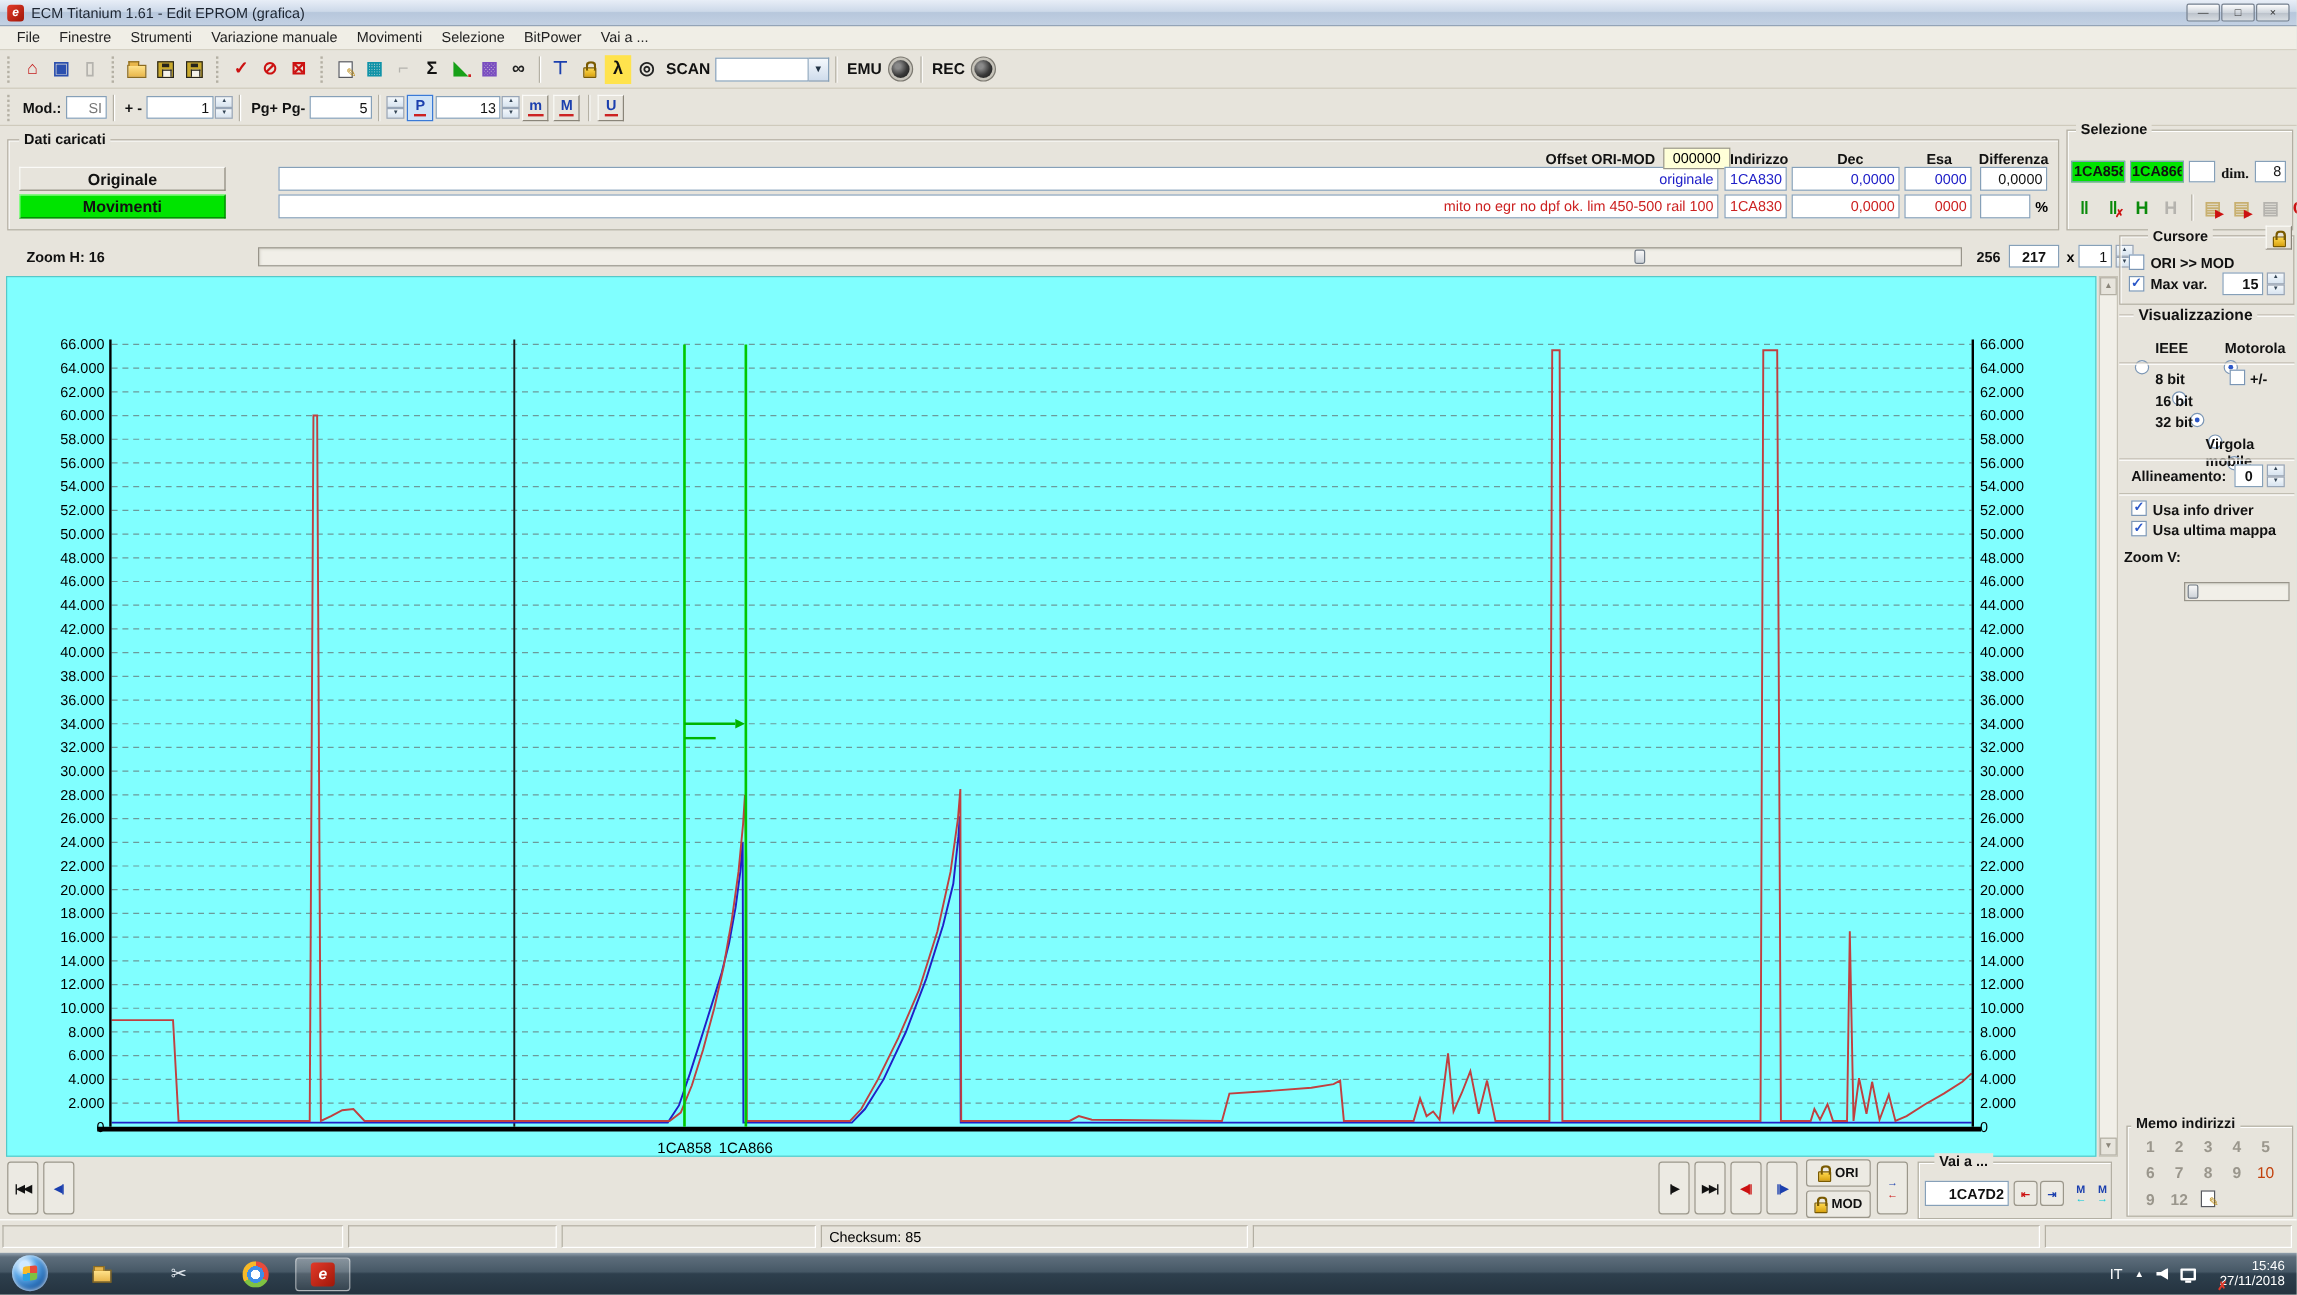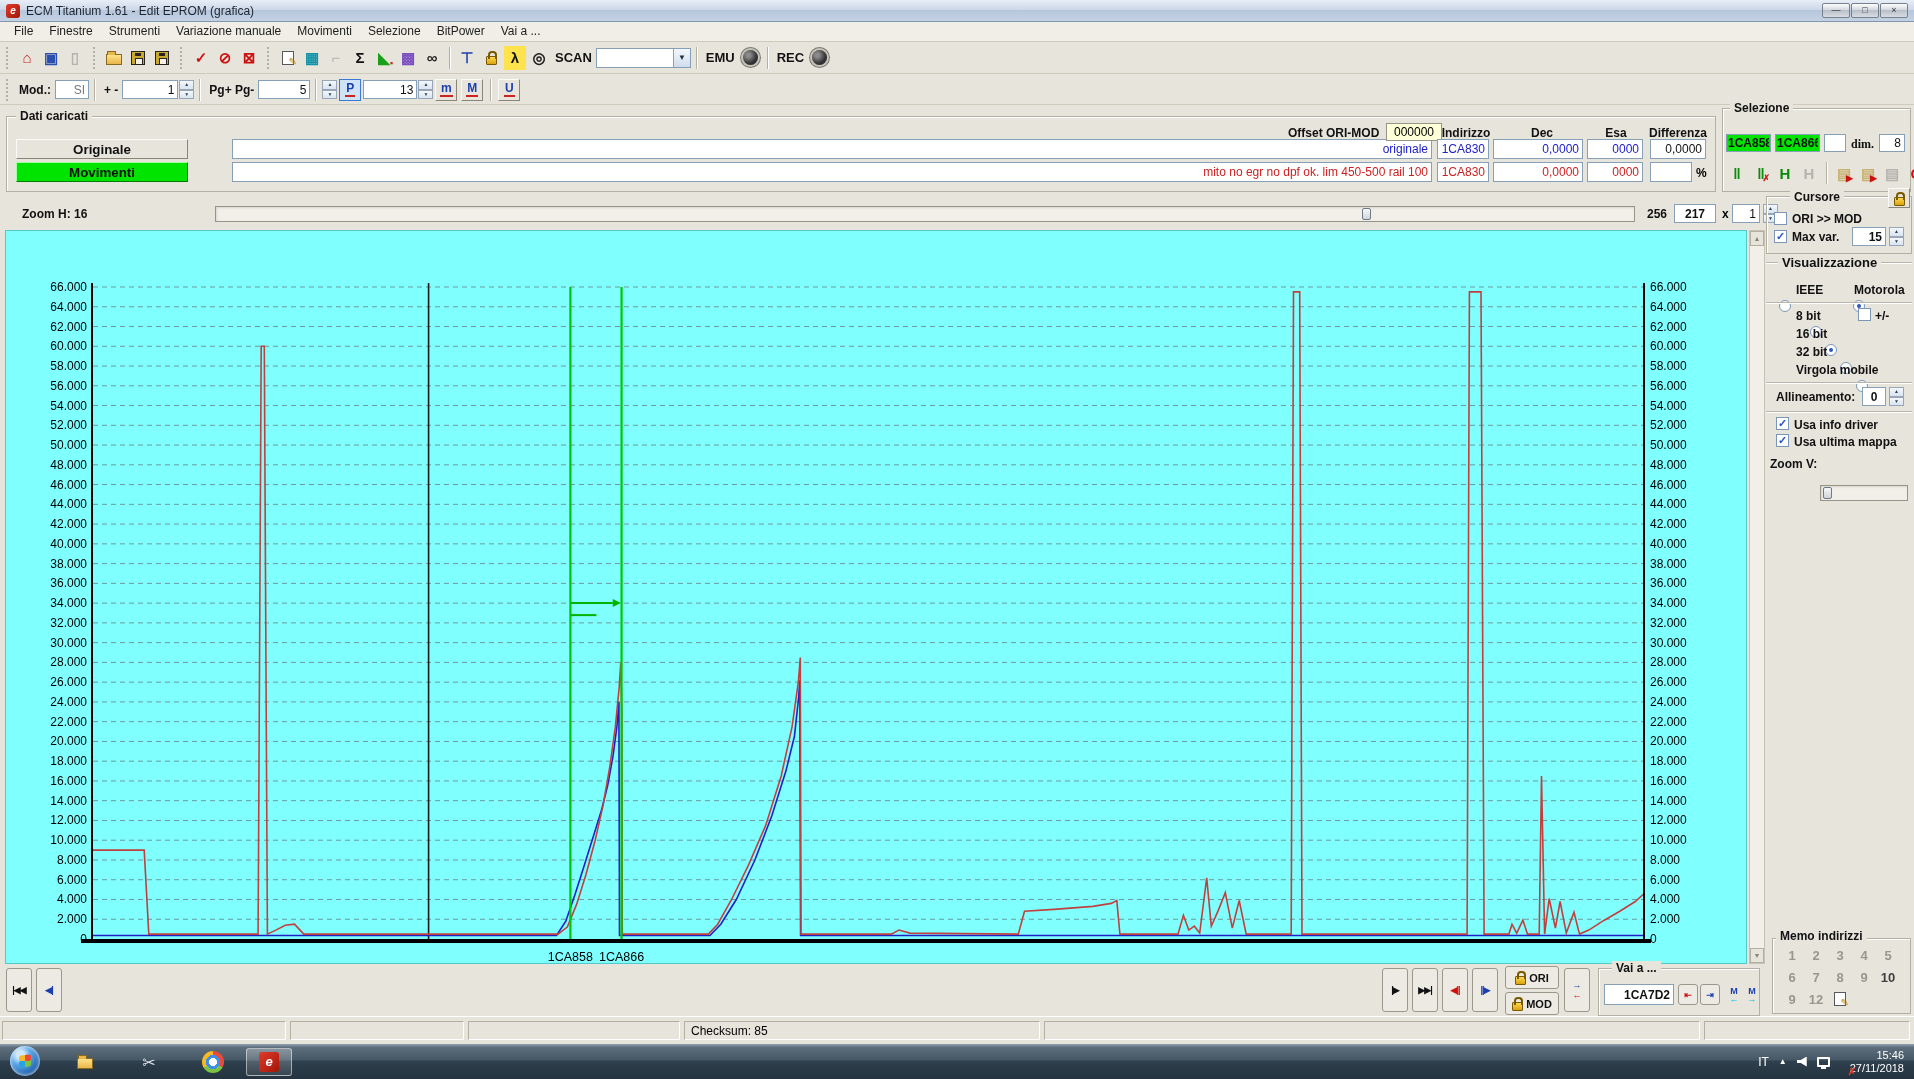--- a/index.html
+++ b/index.html
@@ -501,21 +501,21 @@
   <div class="abs hr-etch" style="left:1766px;top:302px;width:146px;"></div>
   <span class="abs radio" style="left:1779px;top:309px;"></span>
   <span class="abs rp-label" style="left:1796px;top:309px;">8 bit</span>
   <span class="abs check" style="left:1858px;top:308px;"></span>
   <span class="abs rp-label" style="left:1875px;top:309px;">+/-</span>
   <span class="abs radio on" style="left:1779px;top:327px;"></span>
   <span class="abs rp-label" style="left:1796px;top:327px;">16 bit</span>
   <span class="abs radio" style="left:1779px;top:345px;"></span>
   <span class="abs rp-label" style="left:1796px;top:345px;">32 bit</span>
   <span class="abs radio" style="left:1779px;top:363px;"></span>
-  <span class="abs rp-label" style="left:1796px;top:363px;">Virgola mobile</span>
+  <span class="abs rp-label" style="left:1838px;top:363px;">Virgola mobile</span>
   <div class="abs hr-etch" style="left:1766px;top:382px;width:146px;"></div>
   <span class="abs rp-label" style="left:1776px;top:390px;">Allineamento:</span>
   <input class="abs field" style="left: 1862px; top: 387px; width: 24px; height: 19px; text-align: center; font-weight: bold;" value="0">
   <span class="abs spin" style="left:1888px;top:387px;">
       <span>▲</span>
       <span>▼</span>
     </span>
   <div class="abs hr-etch" style="left:1766px;top:411px;width:146px;"></div>
   <span class="abs check" style="left:1776px;top:417px;">✓</span>
   <span class="abs rp-label" style="left:1794px;top:418px;">Usa info driver</span>
@@ -581,21 +581,21 @@
   <div class="abs" id="memo-grid" style="left:1780px;top:948px;width:124px;display:flex;flex-wrap:wrap;">
       <span style="width: 24px; height: 22px; color: rgb(154, 150, 140); font-weight: bold; font-size: 13px; text-align: center;">1</span>
       <span style="width: 24px; height: 22px; color: rgb(154, 150, 140); font-weight: bold; font-size: 13px; text-align: center;">2</span>
       <span style="width: 24px; height: 22px; color: rgb(154, 150, 140); font-weight: bold; font-size: 13px; text-align: center;">3</span>
       <span style="width: 24px; height: 22px; color: rgb(154, 150, 140); font-weight: bold; font-size: 13px; text-align: center;">4</span>
       <span style="width: 24px; height: 22px; color: rgb(154, 150, 140); font-weight: bold; font-size: 13px; text-align: center;">5</span>
       <span style="width: 24px; height: 22px; color: rgb(154, 150, 140); font-weight: bold; font-size: 13px; text-align: center;">6</span>
       <span style="width: 24px; height: 22px; color: rgb(154, 150, 140); font-weight: bold; font-size: 13px; text-align: center;">7</span>
       <span style="width: 24px; height: 22px; color: rgb(154, 150, 140); font-weight: bold; font-size: 13px; text-align: center;">8</span>
       <span style="width: 24px; height: 22px; color: rgb(154, 150, 140); font-weight: bold; font-size: 13px; text-align: center;">9</span>
-      <span style="width: 24px; height: 22px; color: #404040; font-weight: bold; font-size: 13px; text-align: center;">10</span>
+      <span style="width: 24px; height: 22px; color: #c2410c; font-weight: normal; font-size: 13px; text-align: center;">10</span>
       <span style="width: 24px; height: 22px; color: rgb(154, 150, 140); font-weight: bold; font-size: 13px; text-align: center;">9</span>
       <span style="width: 24px; height: 22px; color: rgb(154, 150, 140); font-weight: bold; font-size: 13px; text-align: center;">12</span>
       <span class="noteic" style="margin-left: 6px;"></span>
     </div>
 
   
   <div class="abs statusbar">
     <div class="sseg" style="left:2px;width:284px;"></div>
     <div class="sseg" style="left:290px;width:174px;"></div>
     <div class="sseg" style="left:468px;width:212px;"></div>

